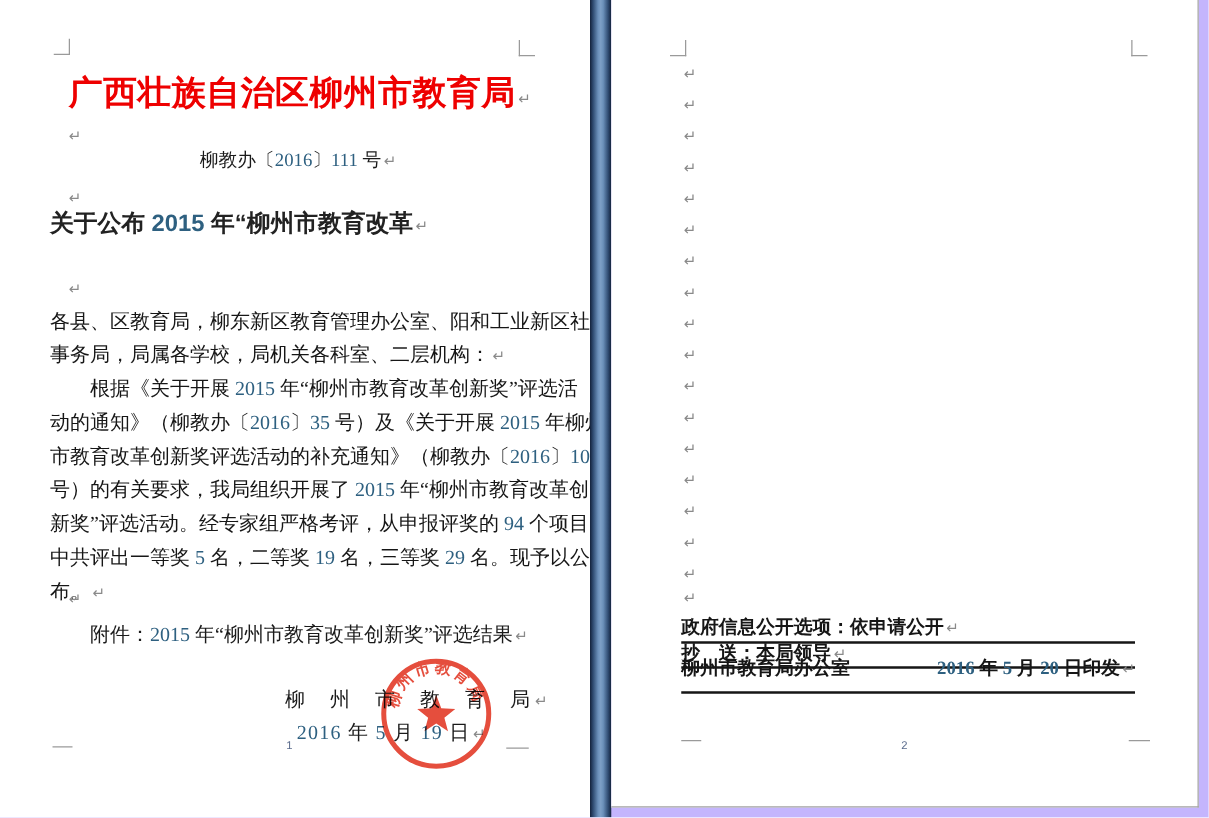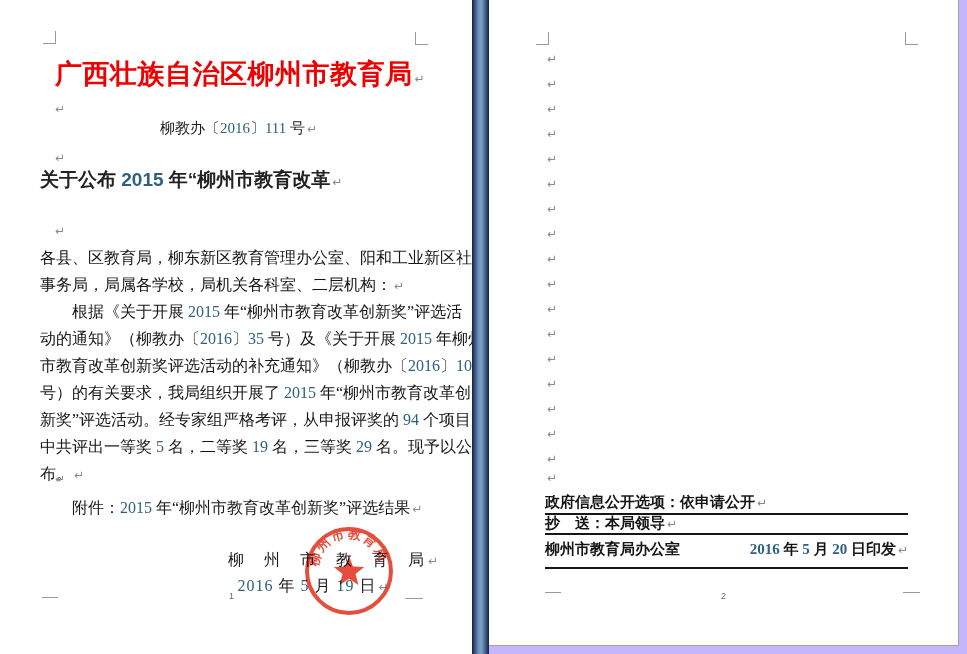--- a/index.html
+++ b/index.html
@@ -122,21 +122,21 @@
         <span class="pmark" style="left: 58px; top: 402px;">↵</span>
         <span class="pmark" style="left: 58px; top: 427px;">↵</span>
         <span class="pmark" style="left: 58px; top: 452px;">↵</span>
         <span class="pmark" style="left: 58px; top: 471px;">↵</span>
       </div>
 
     <div class="footer-row" style="top:514px;height:19px;line-height:19px;"><span>抄　送：本局领导</span><span class="pilcrow">↵</span></div>
 
     <div class="footer-row" style="top:492px;height:21px;line-height:21px;"><span>政府信息公开选项：依申请公开</span><span class="pilcrow">↵</span></div>
 
-    <div class="footer-row row-split" style="top:538px;height:29px;line-height:22px;gap:22px;">
+    <div class="footer-row row-split" style="top:524px;height:29px;line-height:22px;gap:22px;">
       <span>柳州市教育局办公室</span>
       <span><span class="autonum"><span class="num">2016</span> 年 <span class="num">5</span> 月 <span class="num">20</span> 日印发</span><span class="pilcrow">↵</span></span>
     </div>
 
     <div class="dash" style="left:56px;top:592px;width:16px;"></div>
     <div class="dash" style="left:414px;top:592px;width:17px;"></div>
     <div class="pageno" style="left:232px;top:591px;">2</div>
   </div>
 
 </div>

